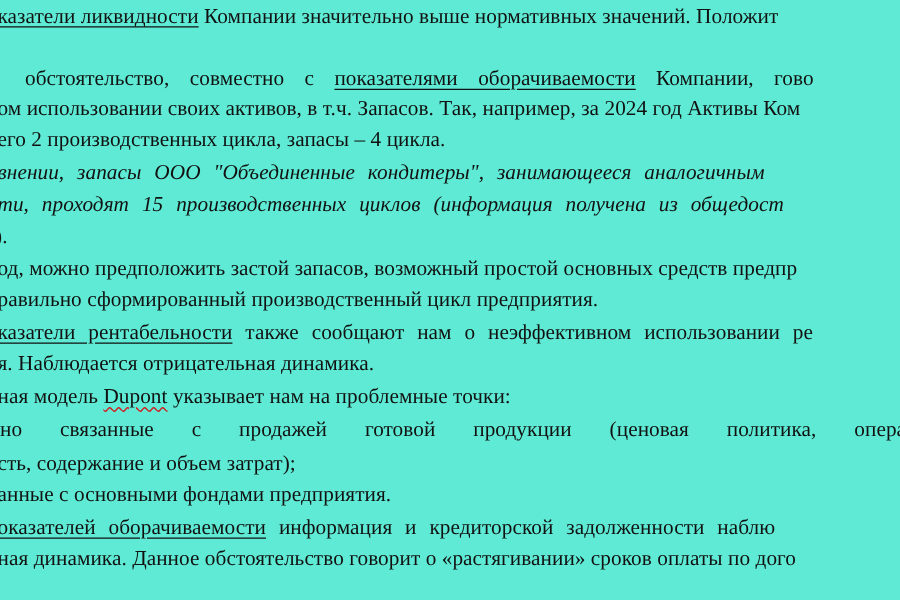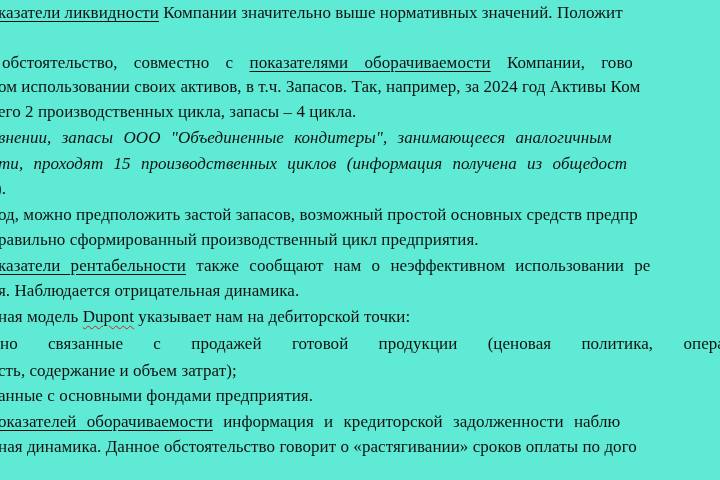--- a/index.html
+++ b/index.html
@@ -46,21 +46,21 @@
   </style>
 </head>
 <body>
 
 <div class="page">
 
   <div class="line" style="top:2px; left:-2px;">
     <span class="u">казатели ликвидности</span><span> Компании значительно выше нормативных значений. Положит</span>
   </div>
 
-  <div class="line justify-wide" style="top:52px; left:2px;">
+  <div class="line justify-wide" style="top:52px; left:20px;">
     <span> обстоятельство, совместно с </span><span class="u">показателями оборачиваемости</span><span> Компании, гово</span>
   </div>
 
   <div class="line" style="top:76px; left:-2px;">
     <span>ом использовании своих активов, в т.ч. Запасов. Так, например, за 2024 год Активы Ком</span>
   </div>
 
   <div class="line" style="top:101px; left:-2px;">
     <span>его 2 производственных цикла, запасы – 4 цикла.</span>
   </div>
@@ -87,21 +87,21 @@
 
   <div class="line justify-mid" style="top:255px; left:-2px;">
     <span class="u">казатели рентабельности</span><span> также сообщают нам о неэффективном использовании ре</span>
   </div>
 
   <div class="line" style="top:280px; left:-2px;">
     <span>я. Наблюдается отрицательная динамика.</span>
   </div>
 
   <div class="line" style="top:306px; left:-2px;">
-    <span>ная модель </span><span class="sp">Dupont</span><span> указывает нам на дебиторской точки:</span>
+    <span>ная модель </span><span class="sp">Dupont</span><span> указывает нам на проблемные точки:</span>
   </div>
 
   <div class="line justify-xl" style="top:333px; left:0px;">
     <span>но связанные с продажей готовой продукции (ценовая политика, операц</span>
   </div>
 
   <div class="line" style="top:360px; left:-2px;">
     <span>сть, содержание и объем затрат);</span>
   </div>
 

